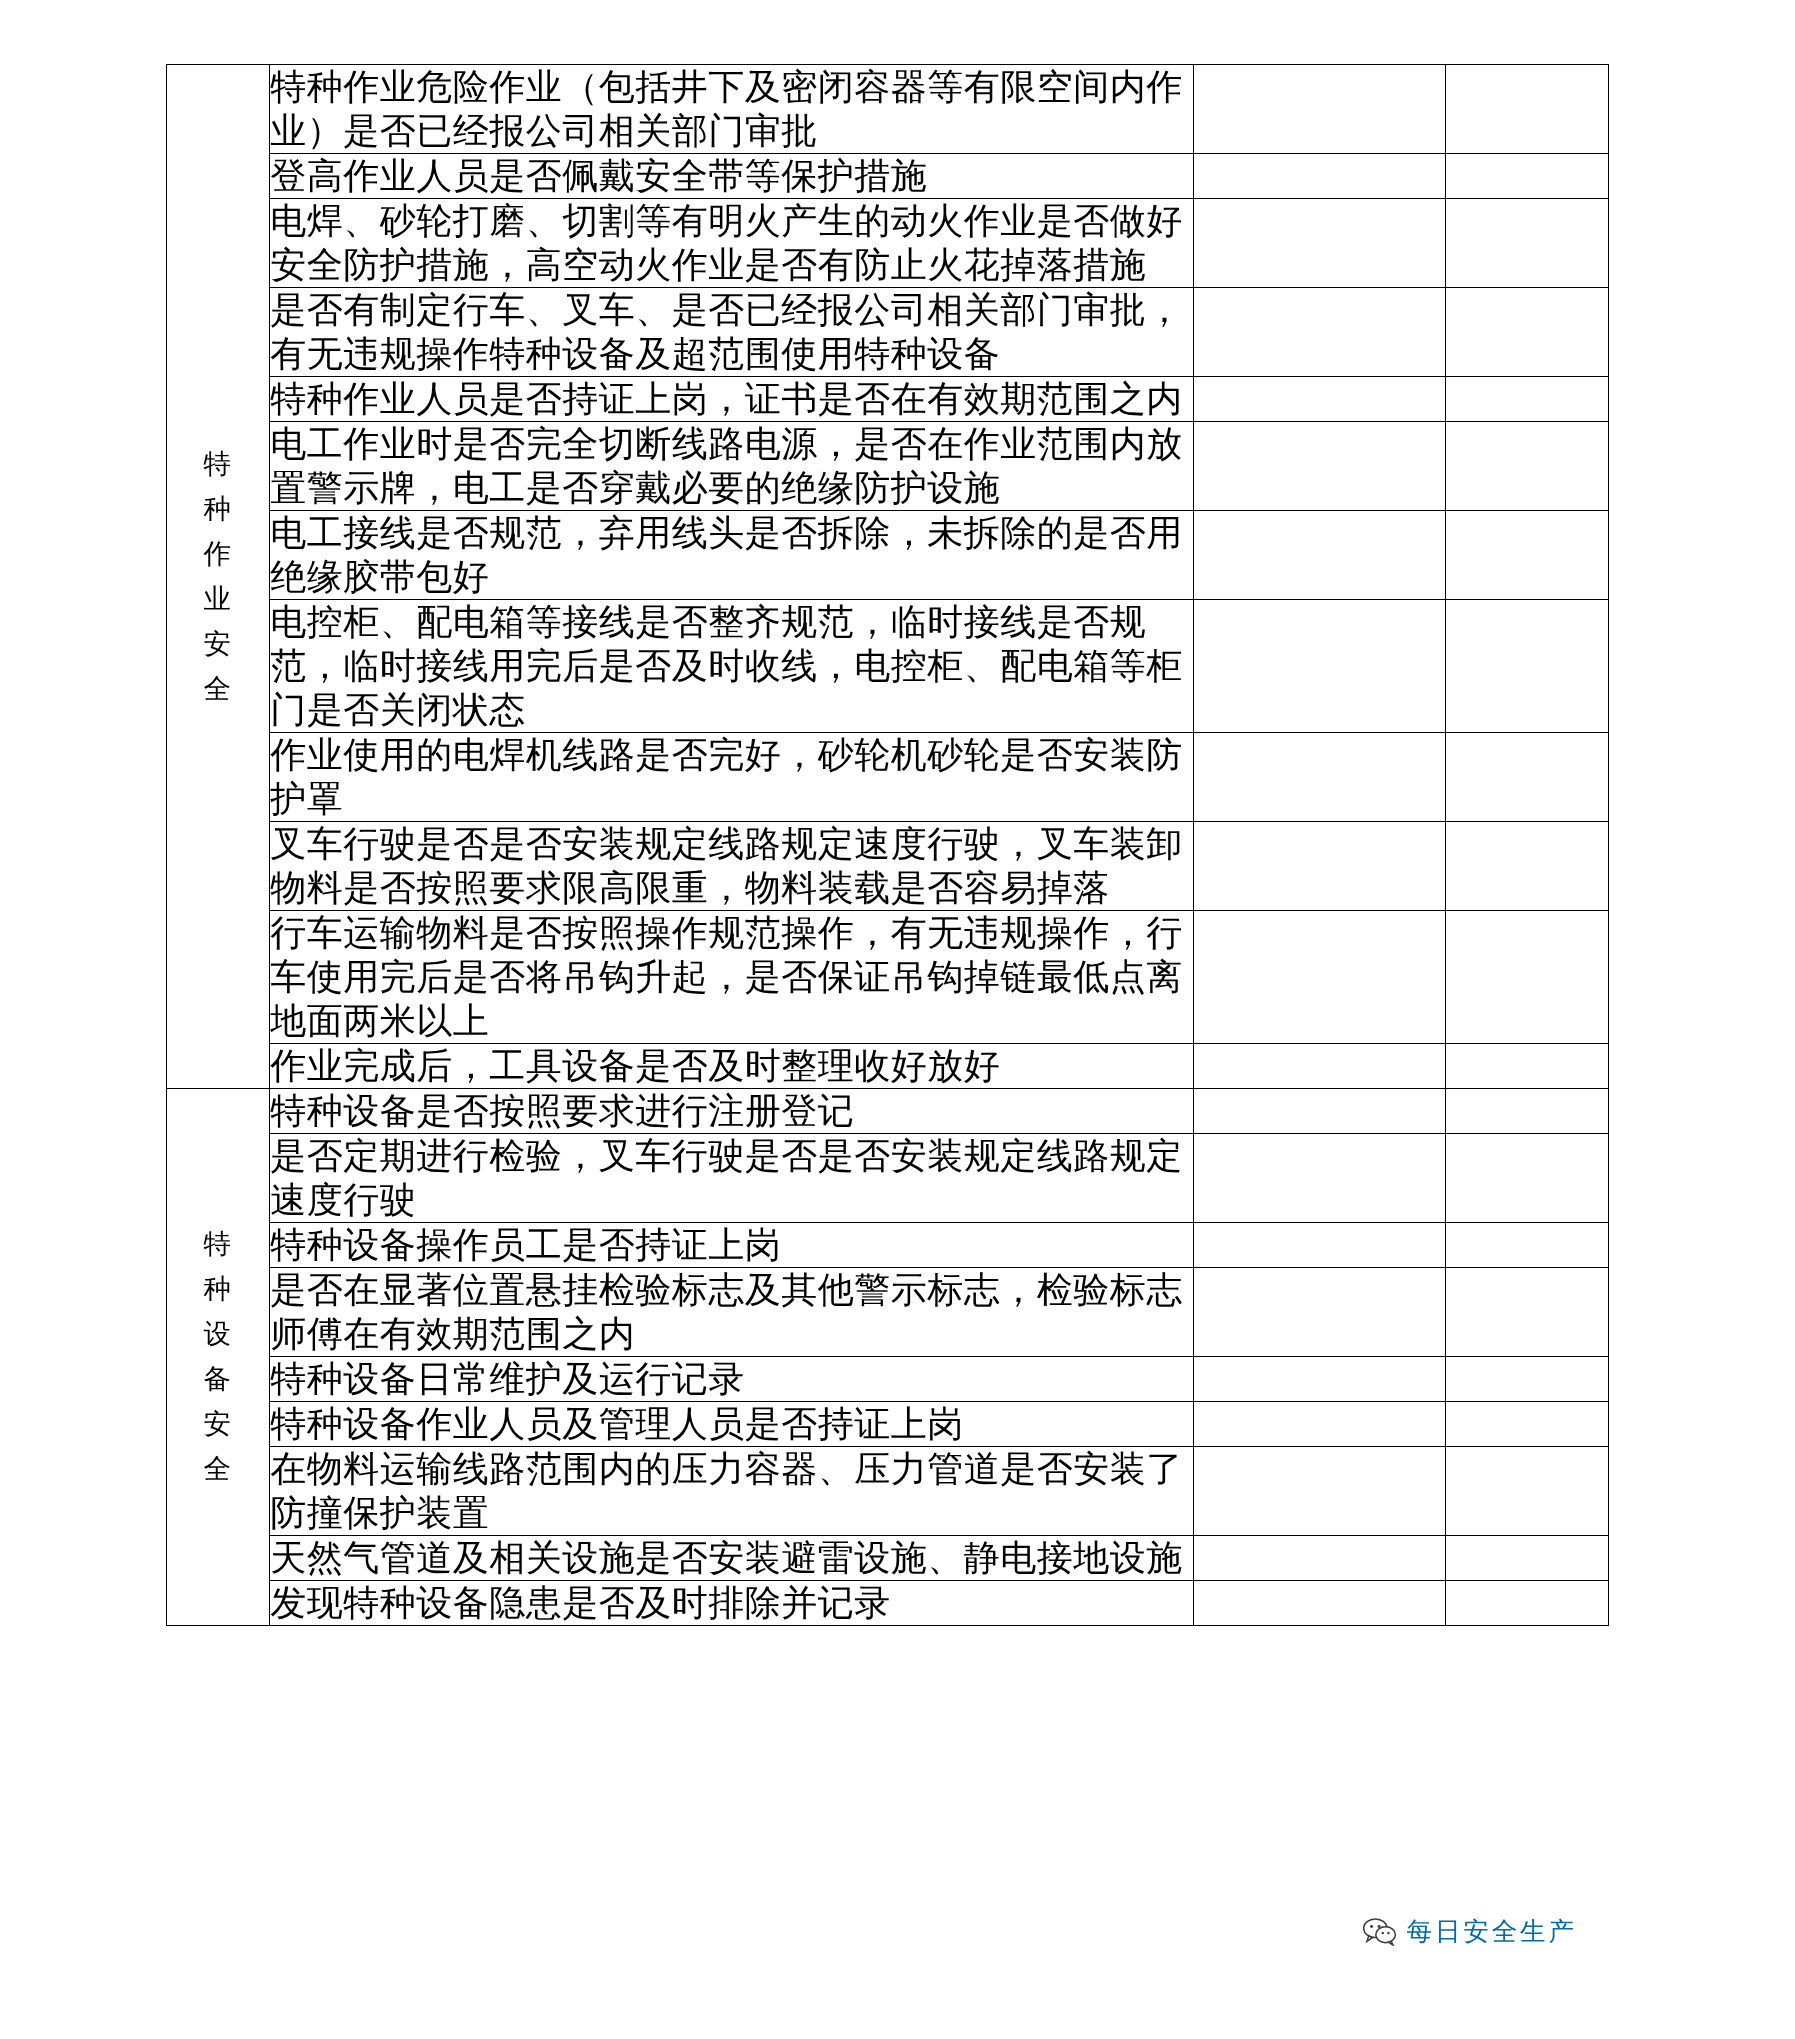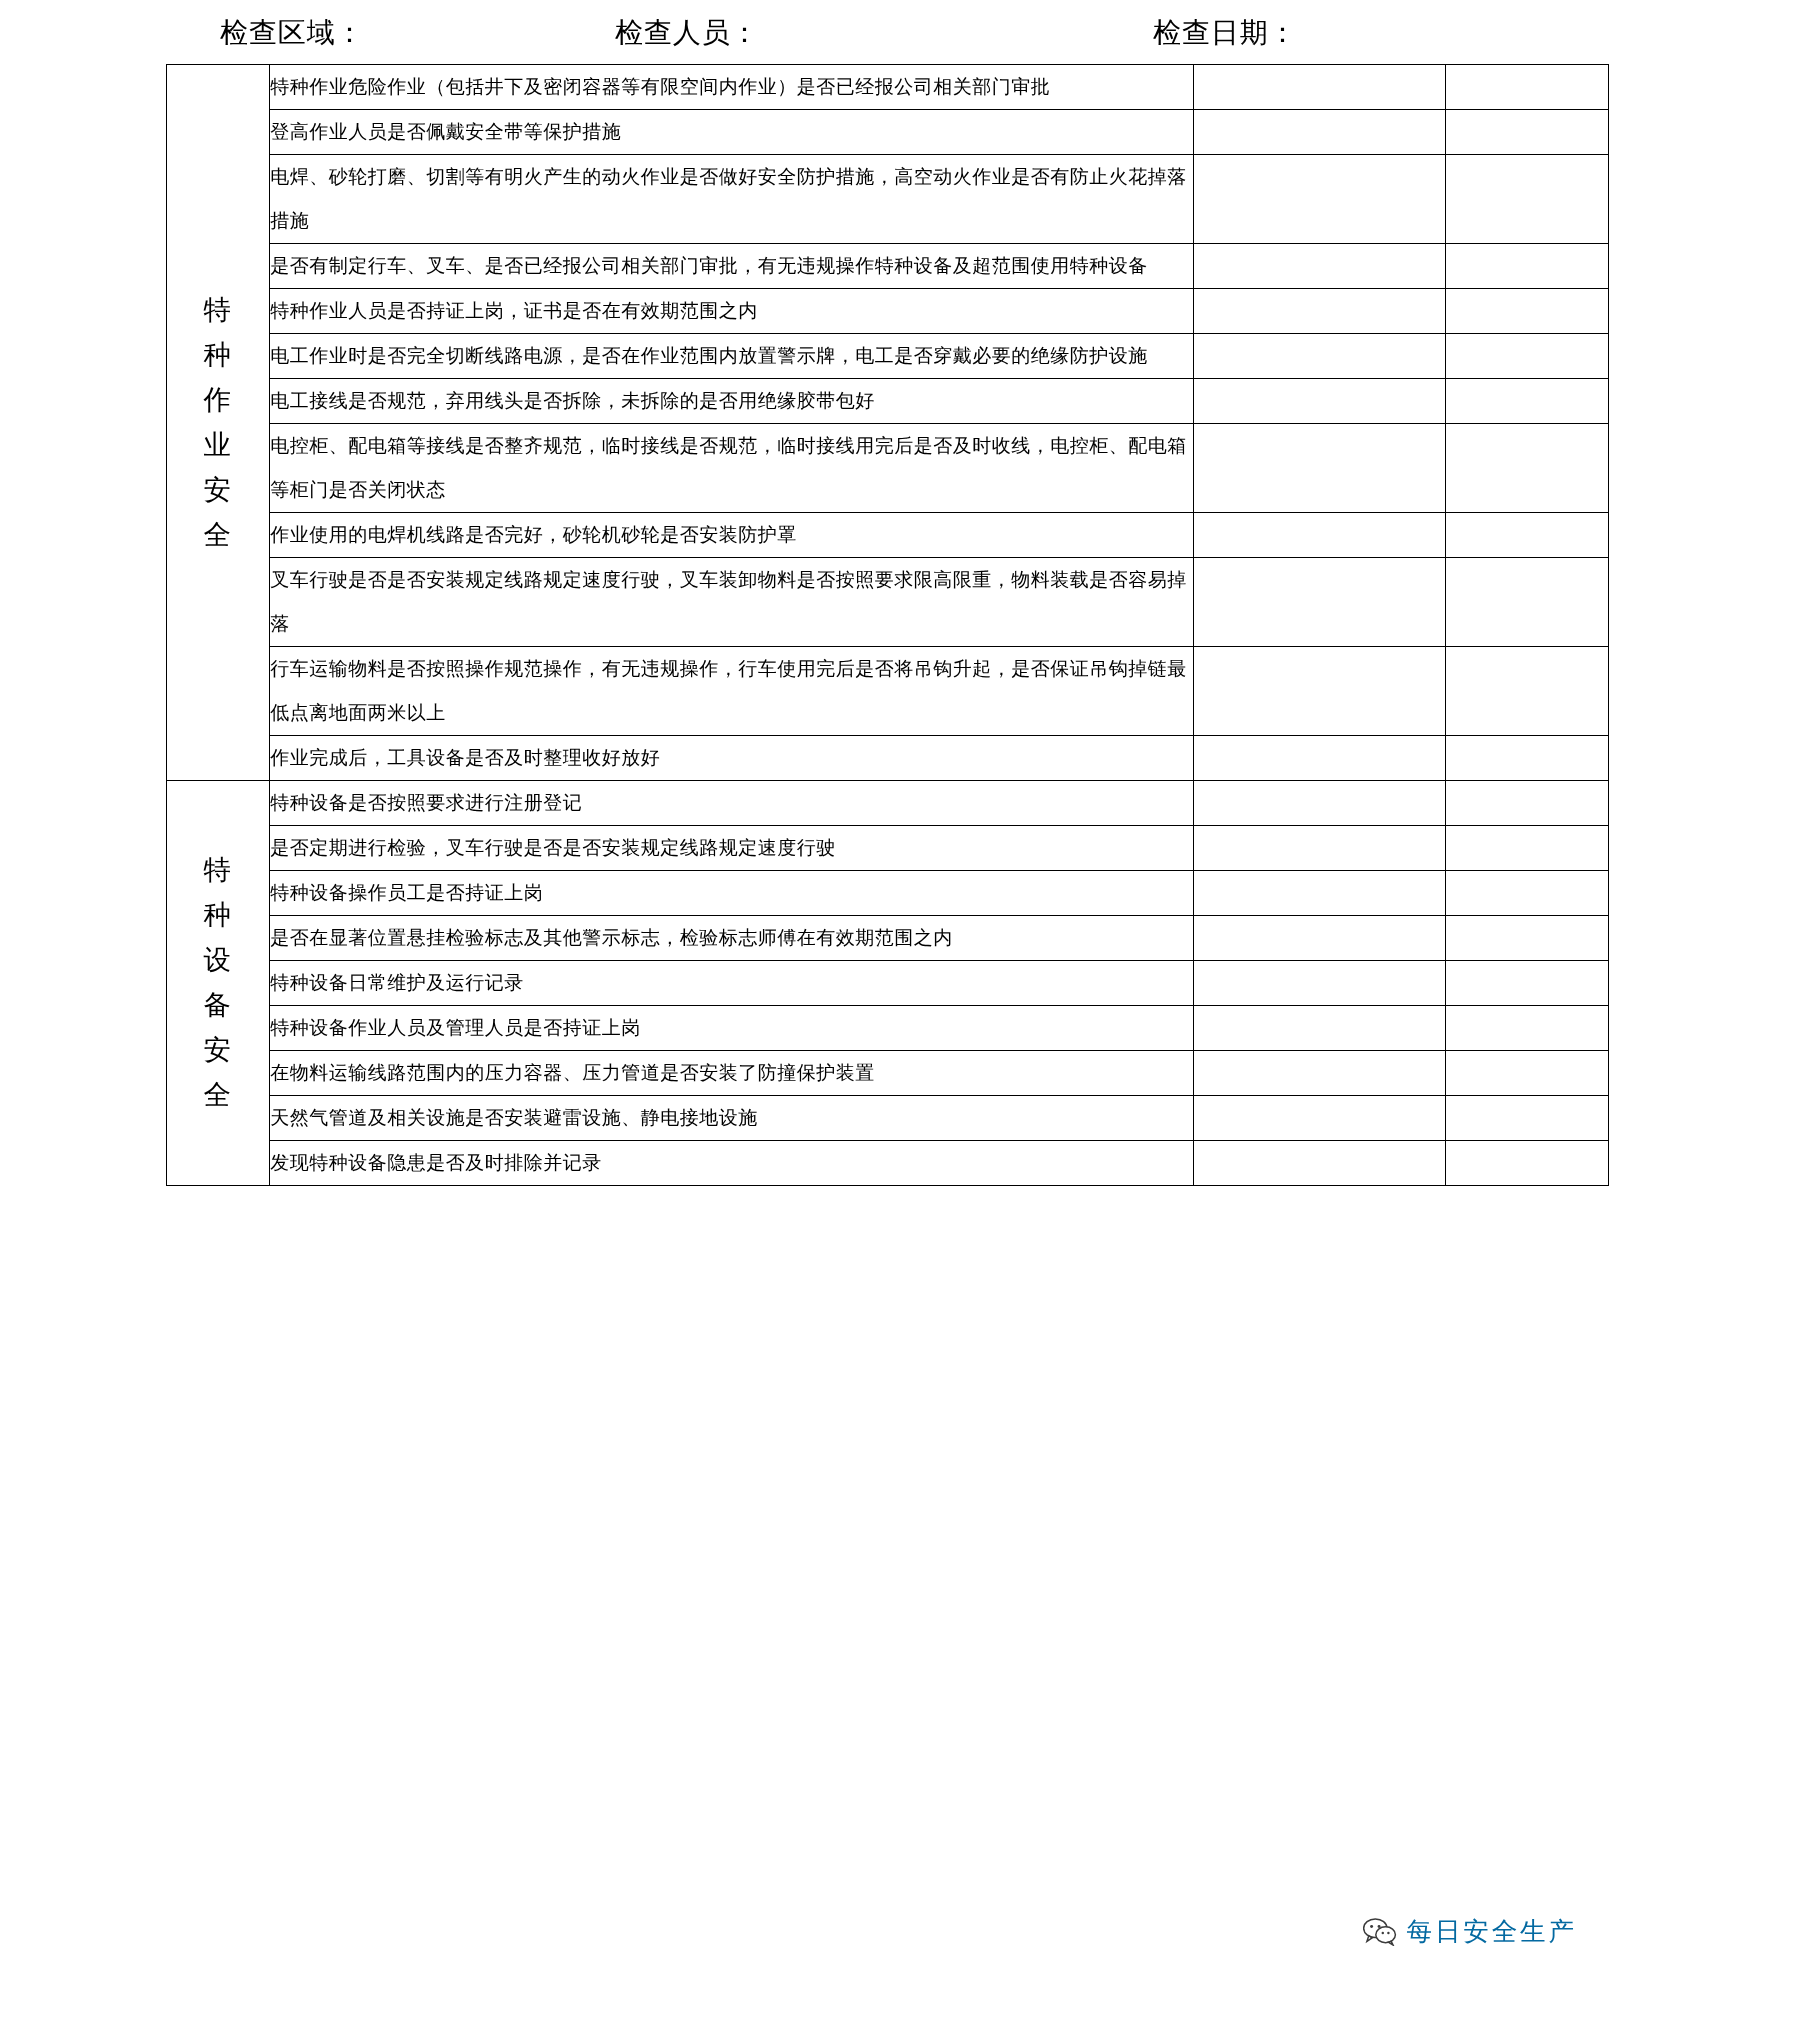--- a/index.html
+++ b/index.html
@@ -66,21 +66,21 @@
     padding: 0 3.8px;
   }
   td.cat .vtext {
     display: block;
     width: 38px;
     margin: 16px auto;
     word-break: break-all;
   }
   td.item {
     width: 822px;
-    font-size: 19px;
+    font-size: 36px;
     line-height: 44px;
     padding: 5.7px 7.6px 7.6px 11.4px;
     letter-spacing: 0.5px;
     margin-top: 12px;
   }
   td.chk {
     width: 224px;
   }
   td.chk.narrow {
     width: 144px;
@@ -105,25 +105,20 @@
     position: relative;
     flex: 0 0 auto;
   }
   .wm-logo svg { display: block; }
 </style>
 </head>
 <body>
 
 <div class="page">
 
-  <div class="header-row">
-    <span class="header-item area">检查区域：</span>
-    <span class="header-item person">检查人员：</span>
-    <span class="header-item date">检查日期：</span>
-  </div>
 
   <div class="tbl-wrap">
     <table class="checklist">
       <tbody>
 
         <tr>
           <td class="cat" rowspan="12">
             <span class="vtext">特种作业安全</span>
           </td>
           <td class="item">特种作业危险作业（包括井下及密闭容器等有限空间内作业）是否已经报公司相关部门审批</td>

